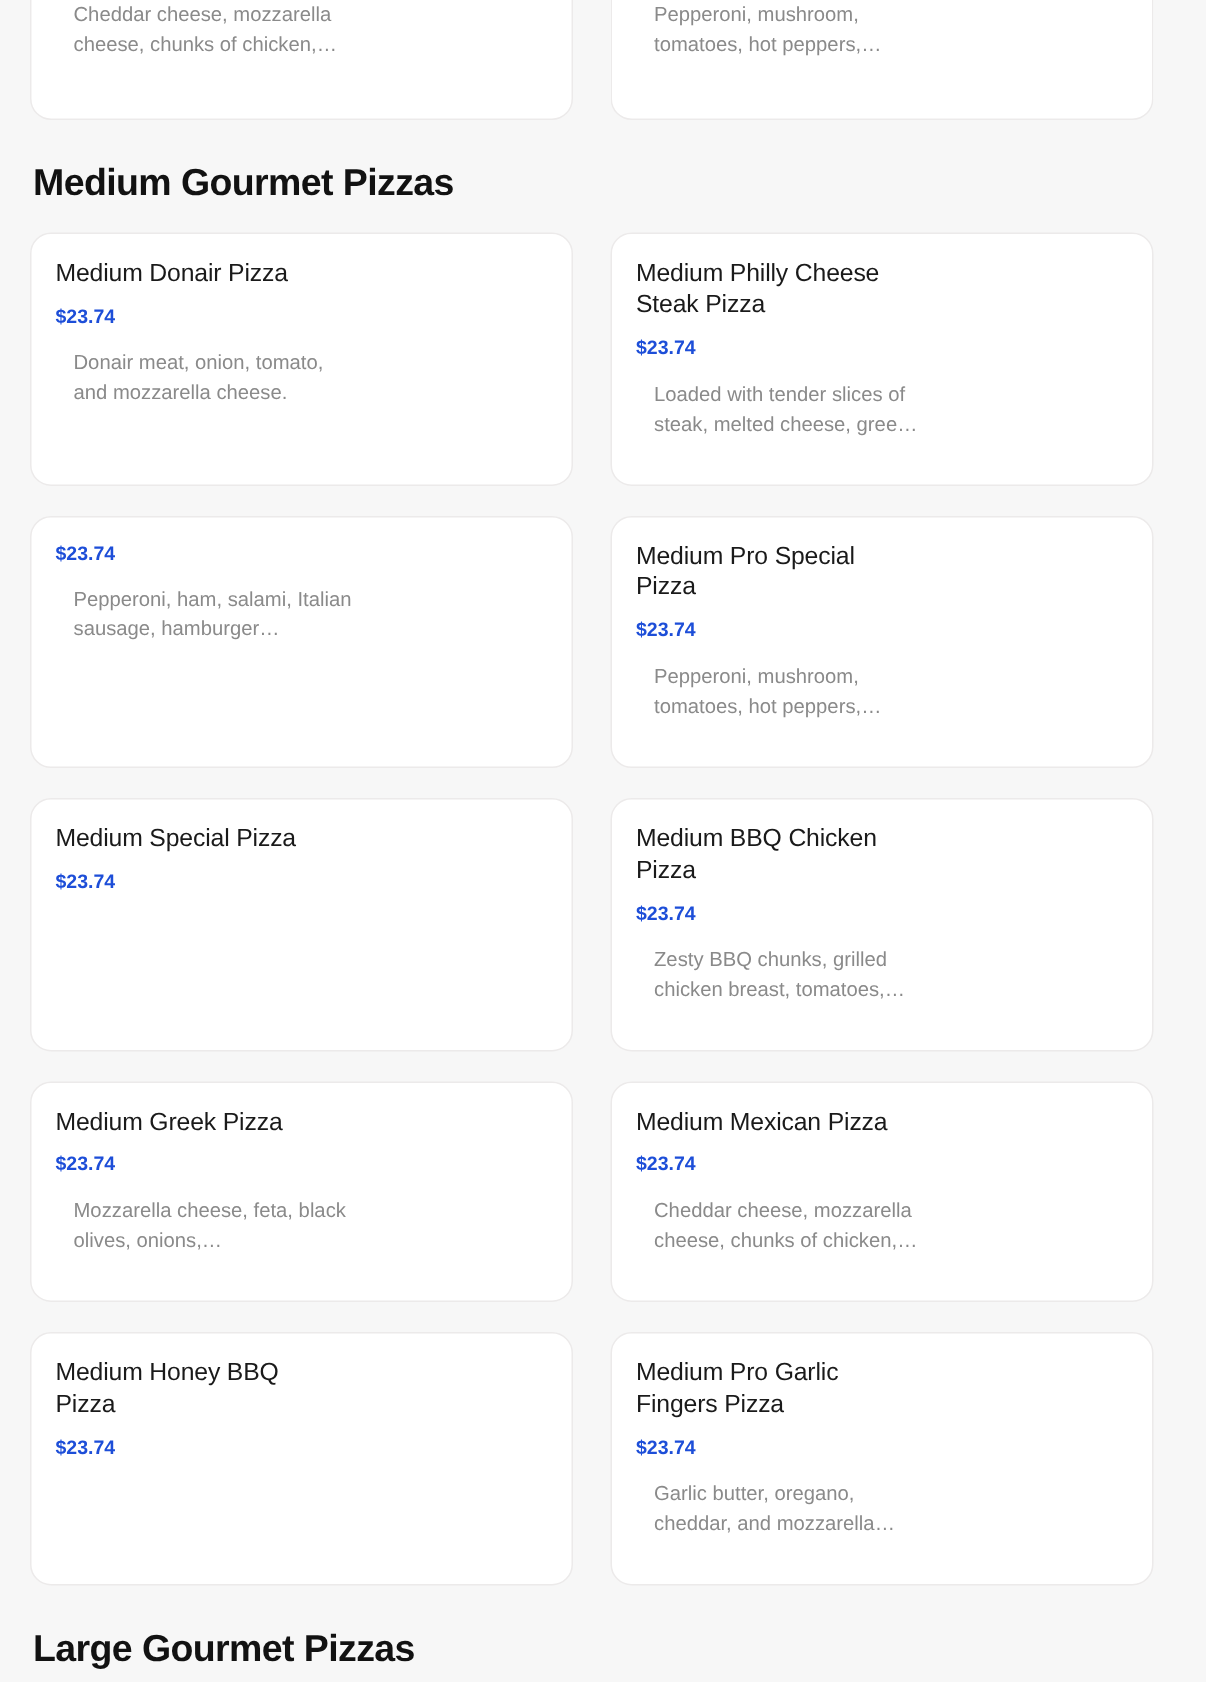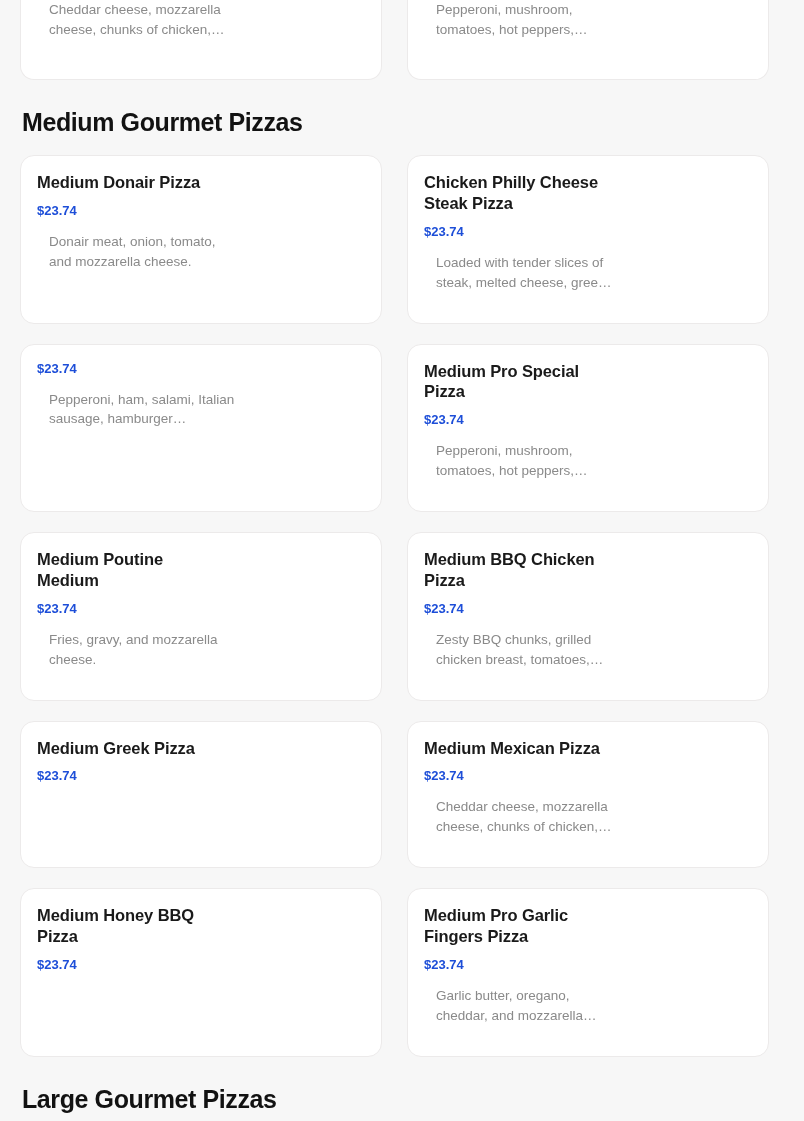--- a/index.html
+++ b/index.html
@@ -32,21 +32,21 @@
     background: #ffffff;
     border: 1px solid #eceaea;
     border-radius: 14px;
     box-sizing: border-box;
     padding: 16px 16px 18px 16px;
     overflow: hidden;
     position: relative;
   }
   .card-title {
     font-size: 16.5px;
-    font-weight: 700;
+    font-weight: 400;
     color: #1a1a1a;
     line-height: 1.26;
     letter-spacing: -0.1px;
     margin: 0 0 10px 0;
     max-width: 178px;
   }
   .card-price {
     font-size: 13px;
     font-weight: 700;
     color: #1d4ed8;
@@ -121,51 +121,51 @@
 
   <div class="grid">
 
     <div class="card short">
       <h3 class="card-title">Medium Donair Pizza</h3>
       <div class="card-price">$23.74</div>
       <p class="card-desc">Donair meat, onion, tomato, and mozzarella cheese.</p>
     </div>
 
     <div class="card short">
-      <h3 class="card-title">Chicken Philly Cheese Steak Pizza</h3>
+      <h3 class="card-title">Medium Philly Cheese Steak Pizza</h3>
       <div class="card-price">$23.74</div>
       <p class="card-desc">Loaded with tender slices of steak, melted cheese, gree…</p>
     </div>
 
     <div class="card short">
       <div class="card-price">$23.74</div>
       <p class="card-desc">Pepperoni, ham, salami, Italian sausage, hamburger…</p>
     </div>
 
     <div class="card short">
       <h3 class="card-title">Medium Pro Special Pizza</h3>
       <div class="card-price">$23.74</div>
       <p class="card-desc">Pepperoni, mushroom, tomatoes, hot peppers,…</p>
     </div>
 
     <div class="card short">
-      <h3 class="card-title">Medium Poutine Medium</h3>
+      <h3 class="card-title">Medium Special Pizza</h3>
       <div class="card-price">$23.74</div>
-      <p class="card-desc">Fries, gravy, and mozzarella cheese.</p>
     </div>
 
     <div class="card short">
       <h3 class="card-title">Medium BBQ Chicken Pizza</h3>
       <div class="card-price">$23.74</div>
       <p class="card-desc">Zesty BBQ chunks, grilled chicken breast, tomatoes,…</p>
     </div>
 
     <div class="card short">
       <h3 class="card-title">Medium Greek Pizza</h3>
       <div class="card-price">$23.74</div>
+      <p class="card-desc">Mozzarella cheese, feta, black olives, onions,…</p>
     </div>
 
     <div class="card short">
       <h3 class="card-title">Medium Mexican Pizza</h3>
       <div class="card-price">$23.74</div>
       <p class="card-desc">Cheddar cheese, mozzarella cheese, chunks of chicken,…</p>
     </div>
 
     <div class="card short">
       <h3 class="card-title">Medium Honey BBQ Pizza</h3>

